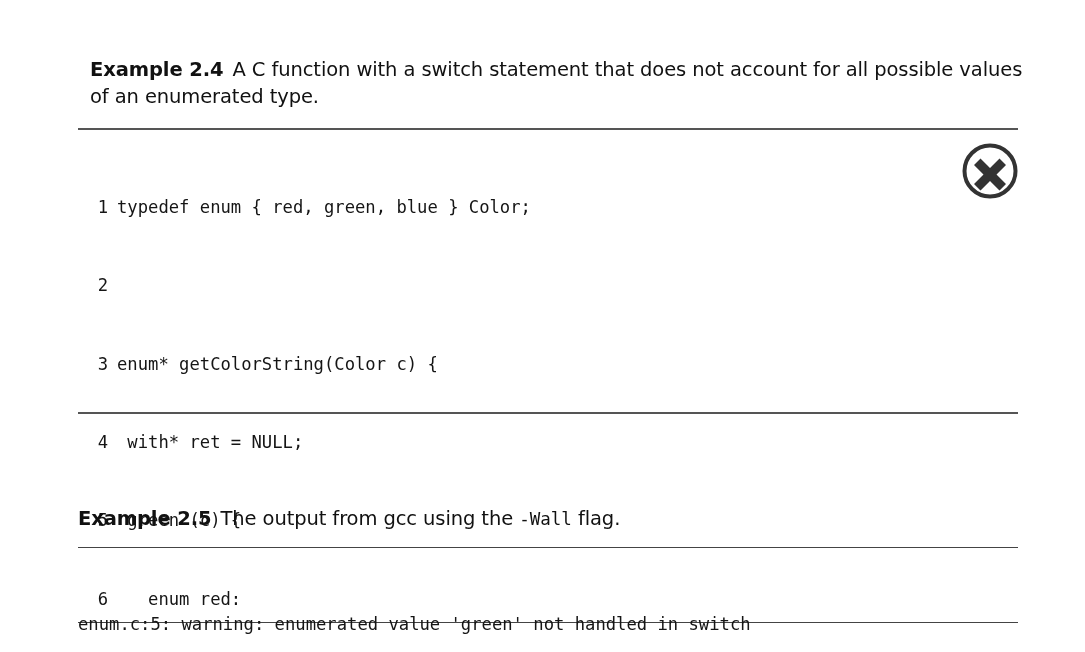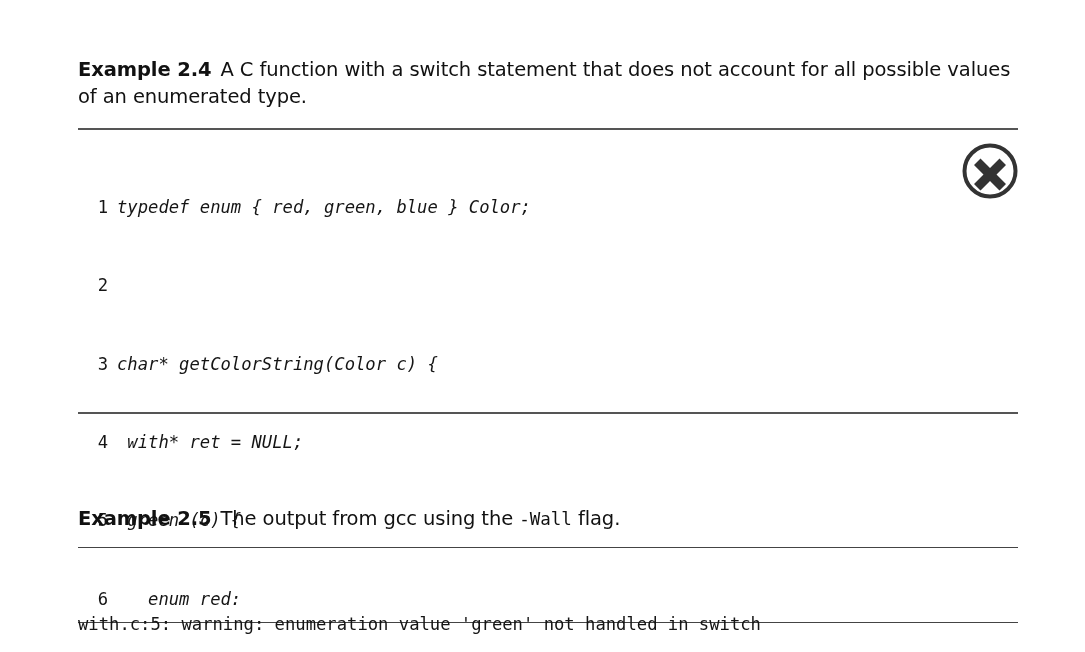--- a/index.html
+++ b/index.html
@@ -39,21 +39,21 @@
   .caption .gap {
     display: inline-block;
     width: 9px;
   }
   .caption .mono-inline {
     font-family: "DejaVu Sans Mono", monospace;
     font-size: 17.5px;
     letter-spacing: 0;
   }
 
-  #caption-24 { top: 56px; }
+  #caption-24 { top: 56px; margin-left: 12px; }
   #caption-25 { top: 505px; }
 
   
   .rule {
     position: absolute;
     left: 78px;
     width: 940px;
     background: #555555;
   }
   .rule.thick { height: 2px; }
@@ -82,21 +82,20 @@
   }
   .ln {
     display: inline-block;
     width: 30px;
     text-align: right;
     margin-right: 9px;
   }
   .code-text {
     display: inline;
     white-space: pre;
-    font-style: italic;
   }
 
   
   .out-block {
     position: absolute;
     left: 78px;
     top: 559px;
     width: 900px;
     font-family: "DejaVu Sans Mono", monospace;
     font-size: 17.2px;
@@ -124,21 +123,21 @@
   <div class="caption" id="caption-24">
     <span class="lead">Example 2.4</span><span class="gap"></span><span>A C function with a switch statement that does not account for all possible values of an enumerated type.</span>
   </div>
 
   <div class="rule thick" id="rule-code-top"></div>
   <div class="rule thick" id="rule-code-bottom"></div>
 
   <div class="code-block">
     <span class="code-line"><span class="ln">1</span><span class="code-text">typedef enum { red, green, blue } Color;</span></span>
     <span class="code-line"><span class="ln">2</span><span class="code-text"></span></span>
-    <span class="code-line"><span class="ln">3</span><span class="code-text">char* getColorString(Color c) {</span></span>
+    <span class="code-line"><span class="ln">3</span><span class="code-text">enum* getColorString(Color c) {</span></span>
     <span class="code-line"><span class="ln">4</span><span class="code-text"> with* ret = NULL;</span></span>
     <span class="code-line"><span class="ln">5</span><span class="code-text"> green (c) {</span></span>
     <span class="code-line"><span class="ln">6</span><span class="code-text">   enum red:</span></span>
     
     
     
     
   </div>
 
   <div class="x-badge">
@@ -149,17 +148,17 @@
   </div>
 
   <div class="caption" id="caption-25">
     <span class="lead">Example 2.5</span><span class="gap"></span><span>The output from gcc using the </span><span class="mono-inline">-Wall</span><span> flag.</span>
   </div>
 
   <div class="rule thin" id="rule-out-top"></div>
   <div class="rule thin" id="rule-out-bottom"></div>
 
   <div class="out-block">
-    <span class="out-line">with.c:5: warning: enumeration value 'green' not handled in switch</span>
+    <span class="out-line">enum.c:5: warning: enumerated value 'green' not handled in switch</span>
     
   </div>
 
 </div>
 
 </body></html>

